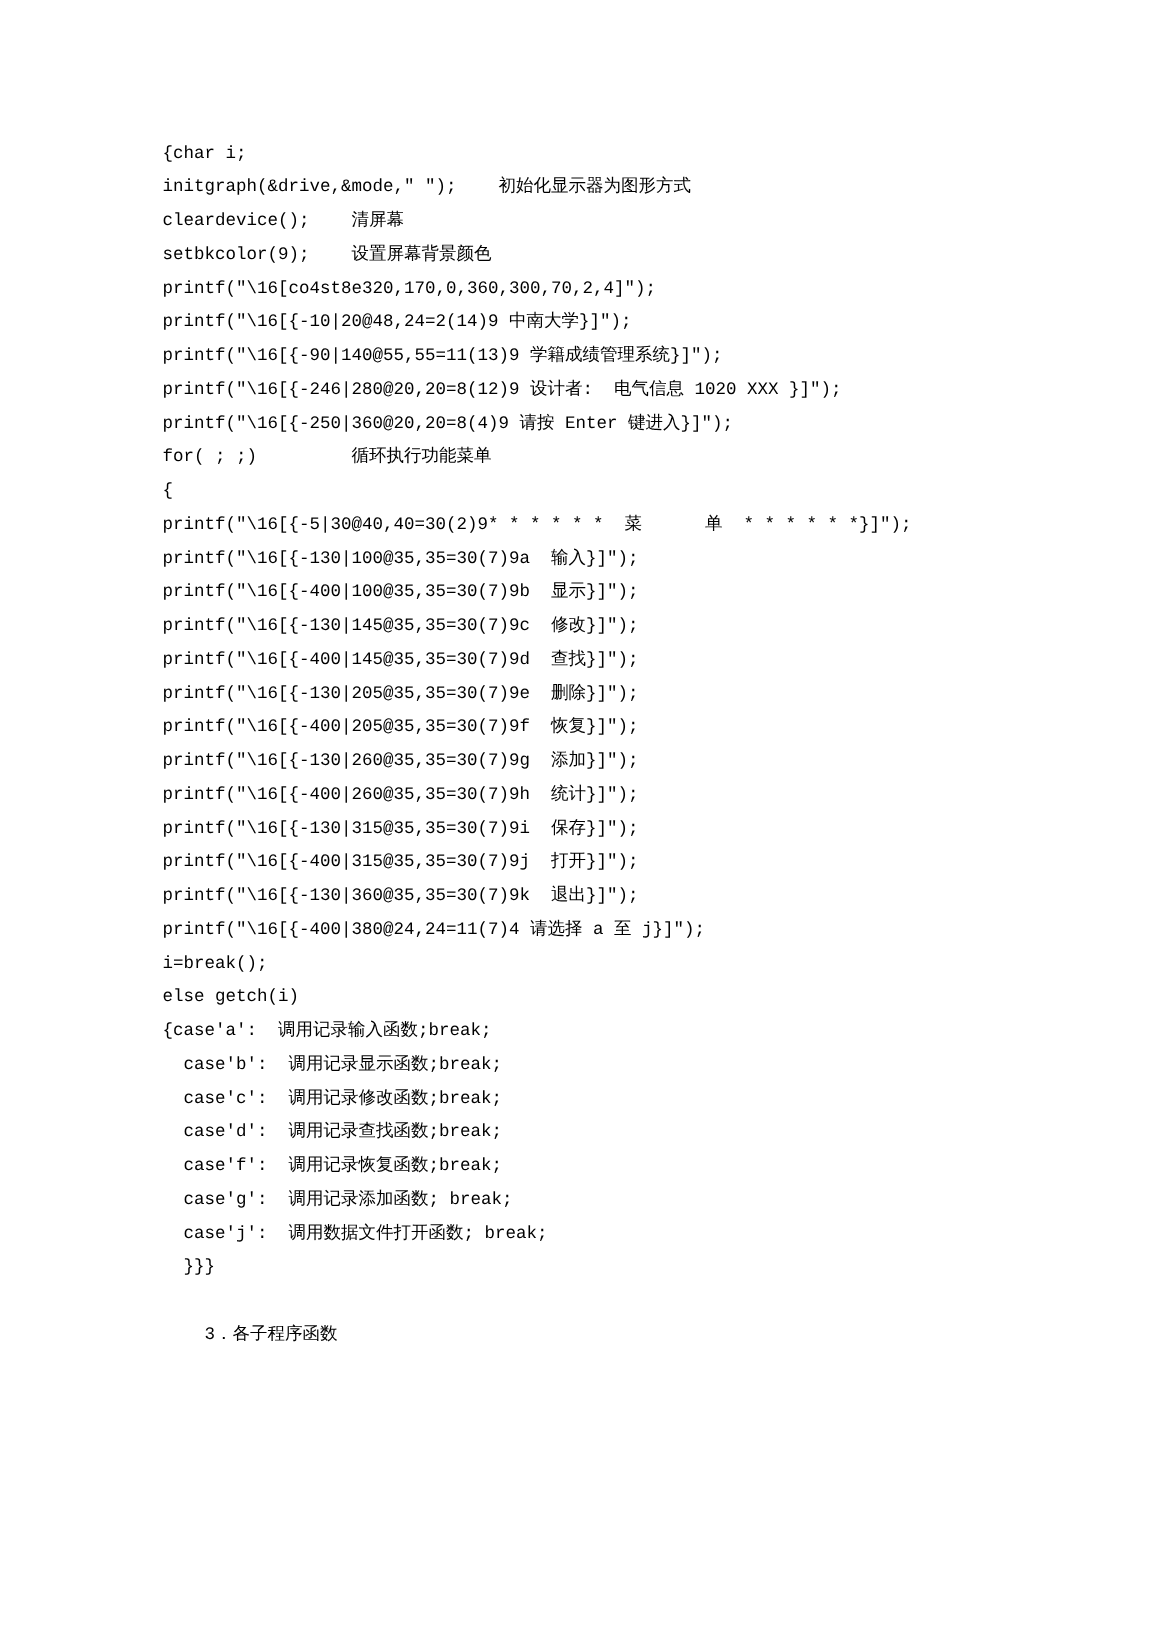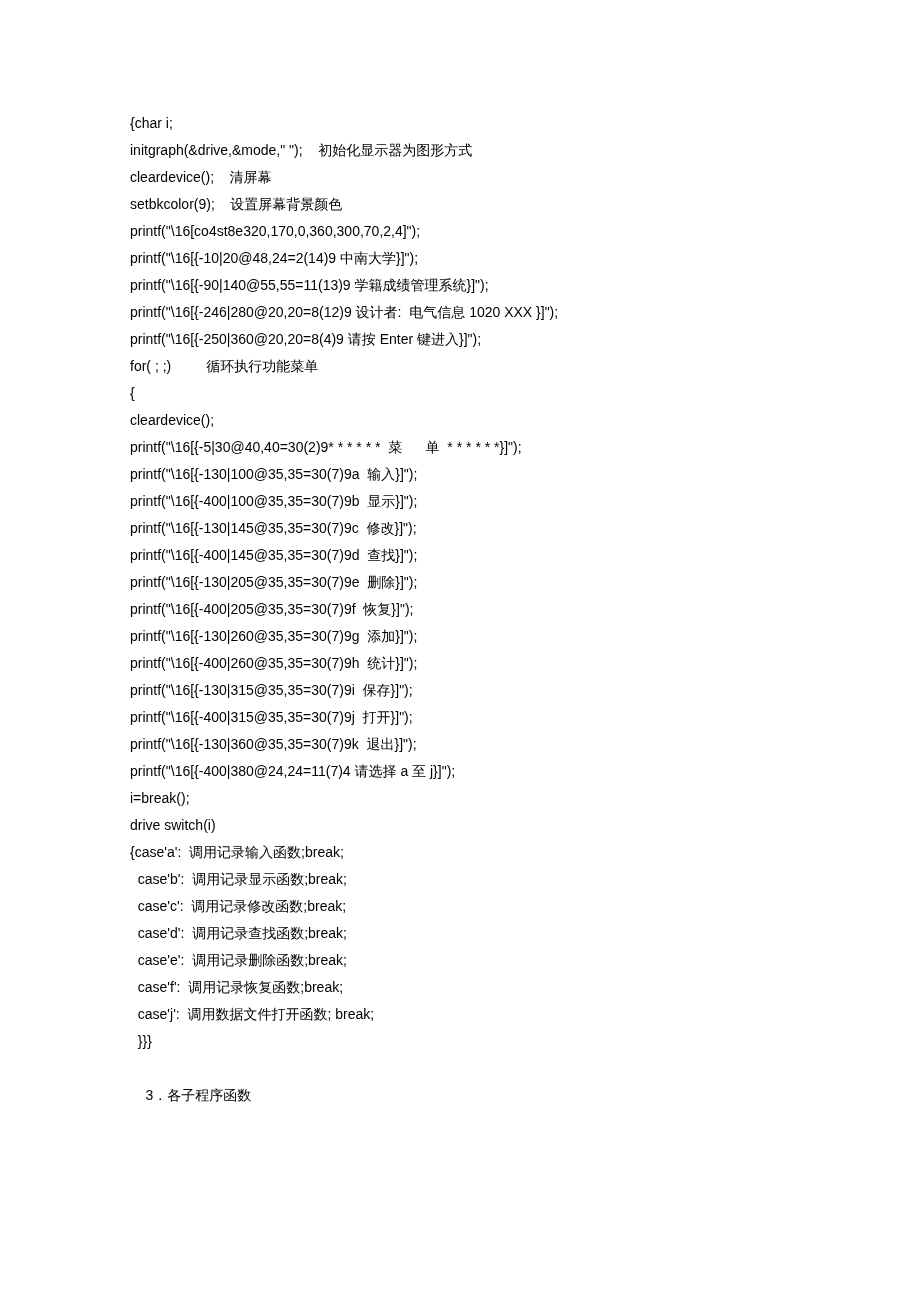--- a/index.html
+++ b/index.html
@@ -10,21 +10,21 @@
   }
   .page {
     padding: 110px 130px 60px 130px;
     font-family: "Times New Roman", "SimSun", serif;
     font-size: 14px;
     line-height: 27px;
     color: #000;
   }
   .code-line {
     white-space: pre;
-    font-family: Liberation Sans, sans-serif;
+    font-family: Liberation Mono, monospace;
   }
   .section-num {
     display: inline;
   }
 </style>
 </head>
 <body>
 
 <div class="page">
   <div id="code-block">
@@ -32,42 +32,41 @@
       <div class="code-line">initgraph(&amp;drive,&amp;mode," ");    初始化显示器为图形方式</div>
       <div class="code-line">cleardevice();    清屏幕</div>
       <div class="code-line">setbkcolor(9);    设置屏幕背景颜色</div>
       <div class="code-line">printf("\16[co4st8e320,170,0,360,300,70,2,4]");</div>
       <div class="code-line">printf("\16[{-10|20@48,24=2(14)9 中南大学}]");</div>
       <div class="code-line">printf("\16[{-90|140@55,55=11(13)9 学籍成绩管理系统}]");</div>
       <div class="code-line">printf("\16[{-246|280@20,20=8(12)9 设计者:  电气信息 1020 XXX }]");</div>
       <div class="code-line">printf("\16[{-250|360@20,20=8(4)9 请按 Enter 键进入}]");</div>
       <div class="code-line">for( ; ;)         循环执行功能菜单</div>
       <div class="code-line">{</div>
-      <div class="code-line">cleardevice();</div>
       <div class="code-line">printf("\16[{-5|30@40,40=30(2)9* * * * * *  菜      单  * * * * * *}]");</div>
       <div class="code-line">printf("\16[{-130|100@35,35=30(7)9a  输入}]");</div>
       <div class="code-line">printf("\16[{-400|100@35,35=30(7)9b  显示}]");</div>
       <div class="code-line">printf("\16[{-130|145@35,35=30(7)9c  修改}]");</div>
       <div class="code-line">printf("\16[{-400|145@35,35=30(7)9d  查找}]");</div>
       <div class="code-line">printf("\16[{-130|205@35,35=30(7)9e  删除}]");</div>
       <div class="code-line">printf("\16[{-400|205@35,35=30(7)9f  恢复}]");</div>
       <div class="code-line">printf("\16[{-130|260@35,35=30(7)9g  添加}]");</div>
       <div class="code-line">printf("\16[{-400|260@35,35=30(7)9h  统计}]");</div>
       <div class="code-line">printf("\16[{-130|315@35,35=30(7)9i  保存}]");</div>
       <div class="code-line">printf("\16[{-400|315@35,35=30(7)9j  打开}]");</div>
       <div class="code-line">printf("\16[{-130|360@35,35=30(7)9k  退出}]");</div>
       <div class="code-line">printf("\16[{-400|380@24,24=11(7)4 请选择 a 至 j}]");</div>
       <div class="code-line">i=break();</div>
-      <div class="code-line">drive switch(i)</div>
+      <div class="code-line">else getch(i)</div>
       <div class="code-line">{case'a':  调用记录输入函数;break;</div>
       <div class="code-line">  case'b':  调用记录显示函数;break;</div>
       <div class="code-line">  case'c':  调用记录修改函数;break;</div>
       <div class="code-line">  case'd':  调用记录查找函数;break;</div>
-      <div class="code-line">  case'e':  调用记录删除函数;break;</div>
       <div class="code-line">  case'f':  调用记录恢复函数;break;</div>
+      <div class="code-line">  case'g':  调用记录添加函数; break;</div>
       <div class="code-line">  case'j':  调用数据文件打开函数; break;</div>
       <div class="code-line">  }}}</div>
     </div>
   <div class="code-line">
     <span class="section-num">3．</span><span>各子程序函数</span>
   </div>
 
 </div>
 
 </body></html>

